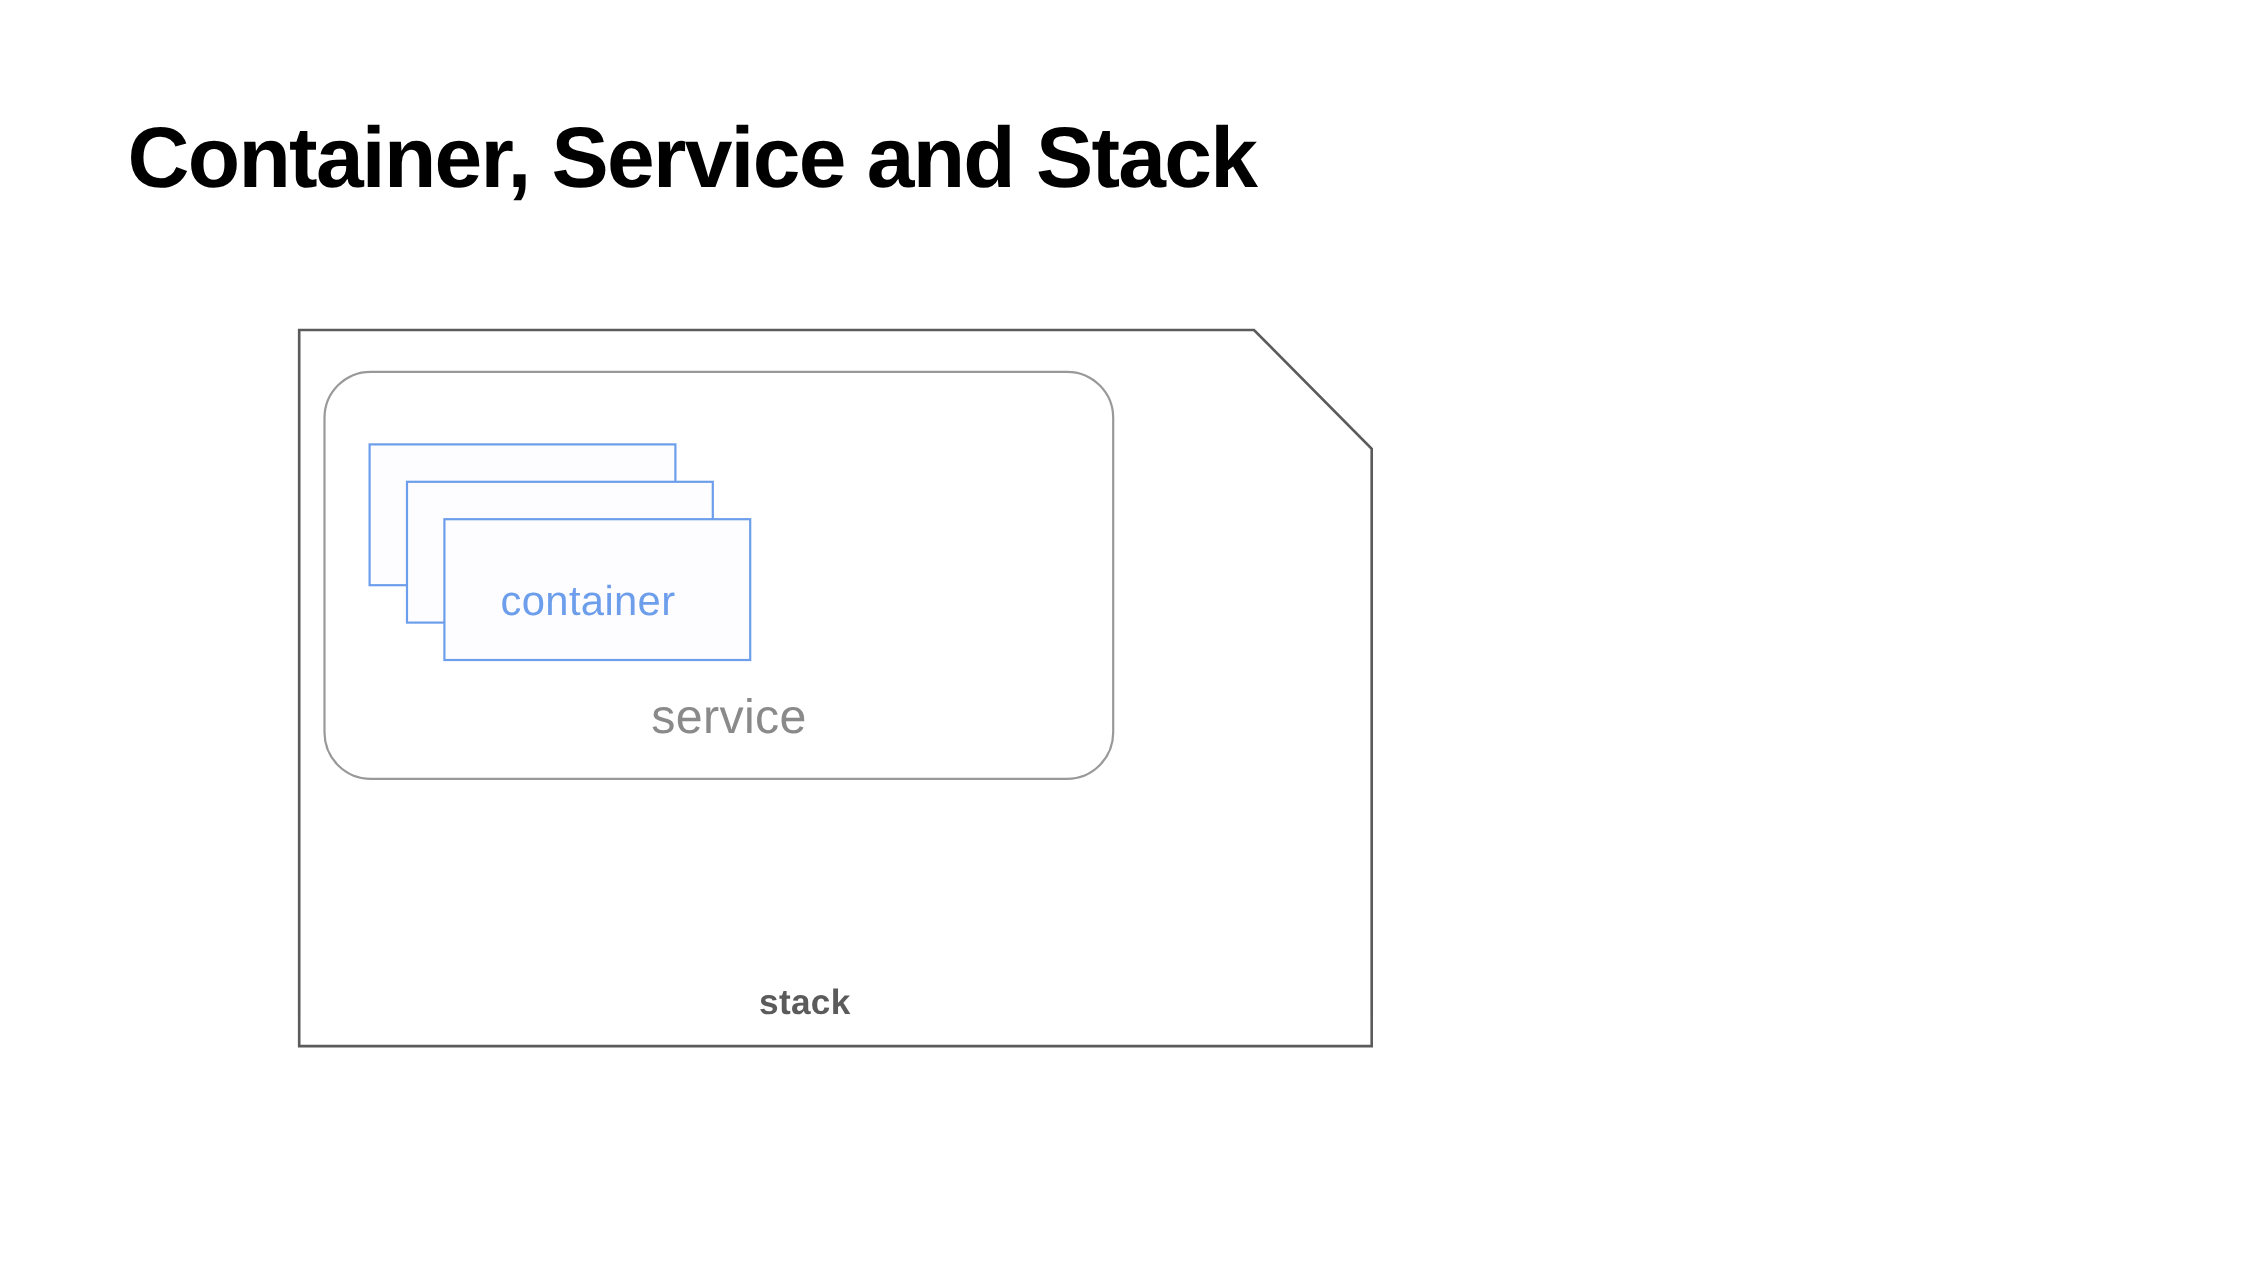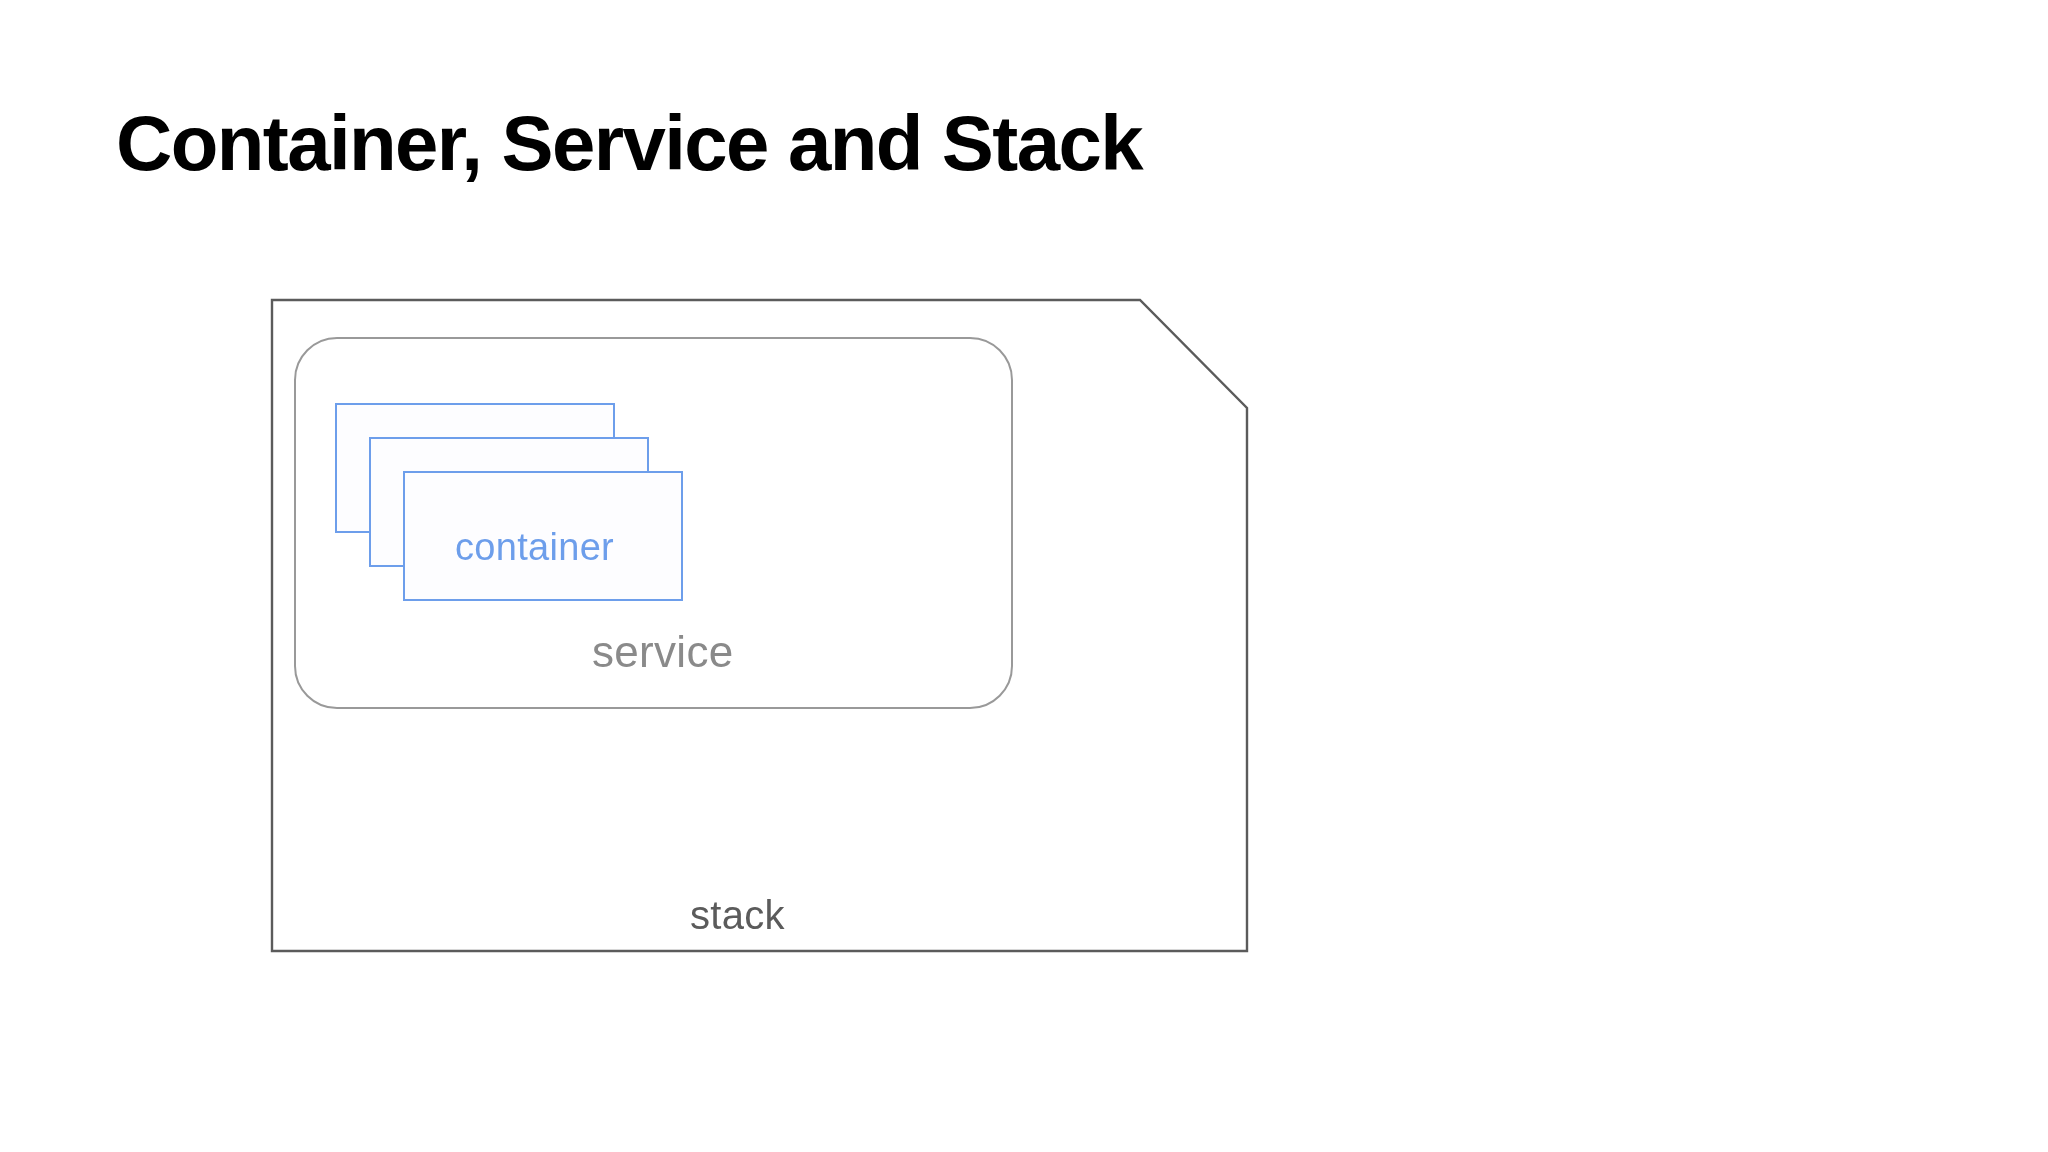--- a/index.html
+++ b/index.html
@@ -73,22 +73,22 @@
     left: 592px;
     top: 630px;
     font-size: 44px;
     font-weight: 400;
     color: #8a8a8a;
     letter-spacing: 0.3px;
   }
   #stack-label {
     left: 690px;
     top: 895px;
-    font-size: 40px;
-    font-weight: 400;
+    font-size: 32px;
+    font-weight: 700;
     color: #5b5b5b;
     letter-spacing: 0.3px;
   }
 </style>
 </head>
 <body>
 
 <div id="slide" style="background: rgb(255, 255, 255);">
 
   <div id="slide-title" style="color: rgb(0, 0, 0);">Container, Service and Stack</div>

